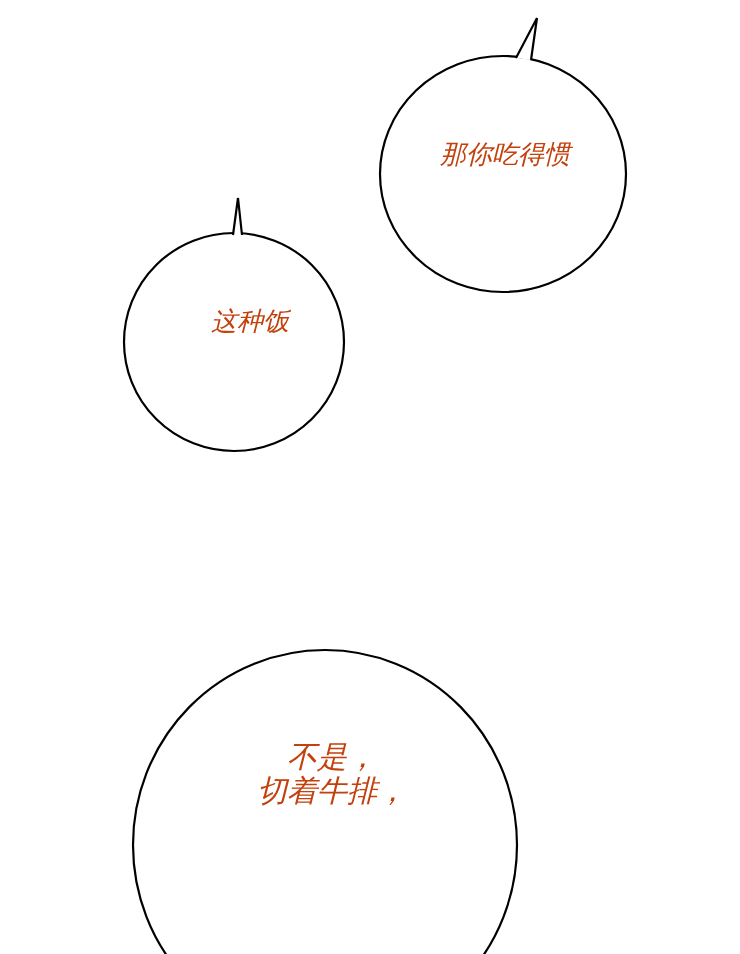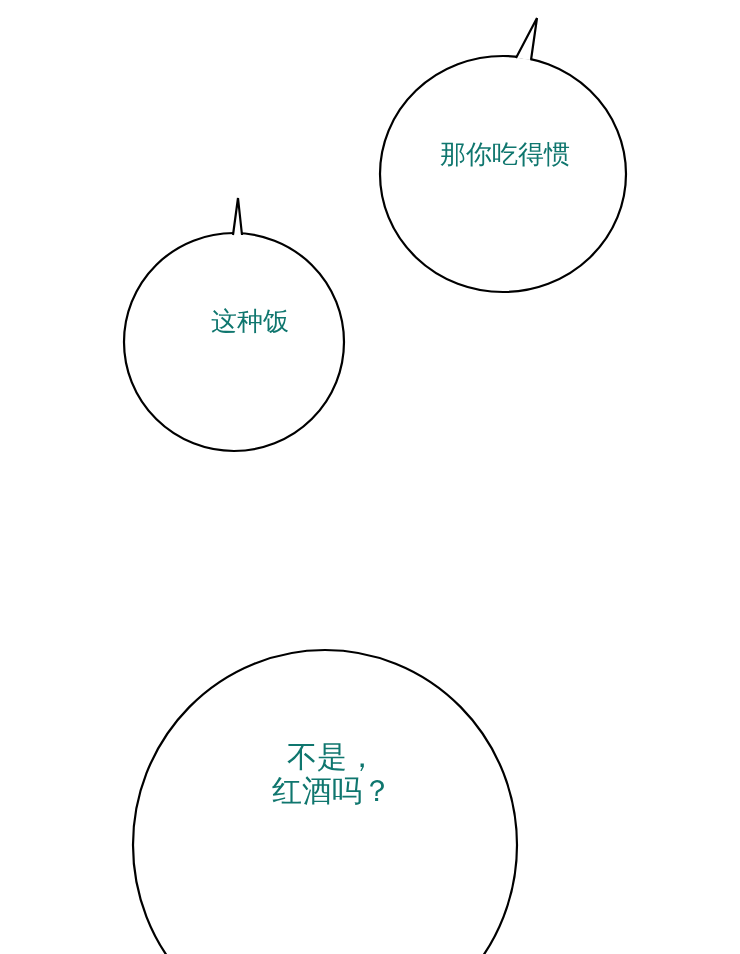--- a/index.html
+++ b/index.html
@@ -1,20 +1,20 @@
 <!DOCTYPE html>
 <html><head>
   <meta charset="utf-8">
   <style>
     html, body { margin: 0; padding: 0; background: #ffffff; }
     body { width: 740px; height: 954px; position: relative; overflow: hidden;
            font-family: "DejaVu Sans", "Liberation Sans", sans-serif; }
     svg.bubbles { position: absolute; left: 0; top: 0; }
-    .text { position: absolute; color: #0f766e; text-align: center; white-space: nowrap;
-            transform: translateX(-50%); }
+    .text { position: absolute; color: #c2410c; text-align: center; white-space: nowrap;
+            transform: translateX(-50%); font-style: italic; }
     .text div { line-height: 1.12; }
     .t1 { left: 505px; top: 140px; font-size: 26px; text-align: left; }
     .t2 { left: 250px; top: 307px; font-size: 26px; }
     .t3 { left: 332px; top: 740px; font-size: 30px; }
   </style>
 </head>
 <body>
 
 <svg class="bubbles" width="740" height="954" viewBox="0 0 740 954">
 
@@ -38,14 +38,14 @@
 <div class="text t1">
   <div>那你吃得惯</div>
 </div>
 
 <div class="text t2">
   <div>这种饭</div>
 </div>
 
 <div class="text t3">
   <div>不是，</div>
-  <div>红酒吗？</div>
+  <div>切着牛排，</div>
 </div>
 
 </body></html>

